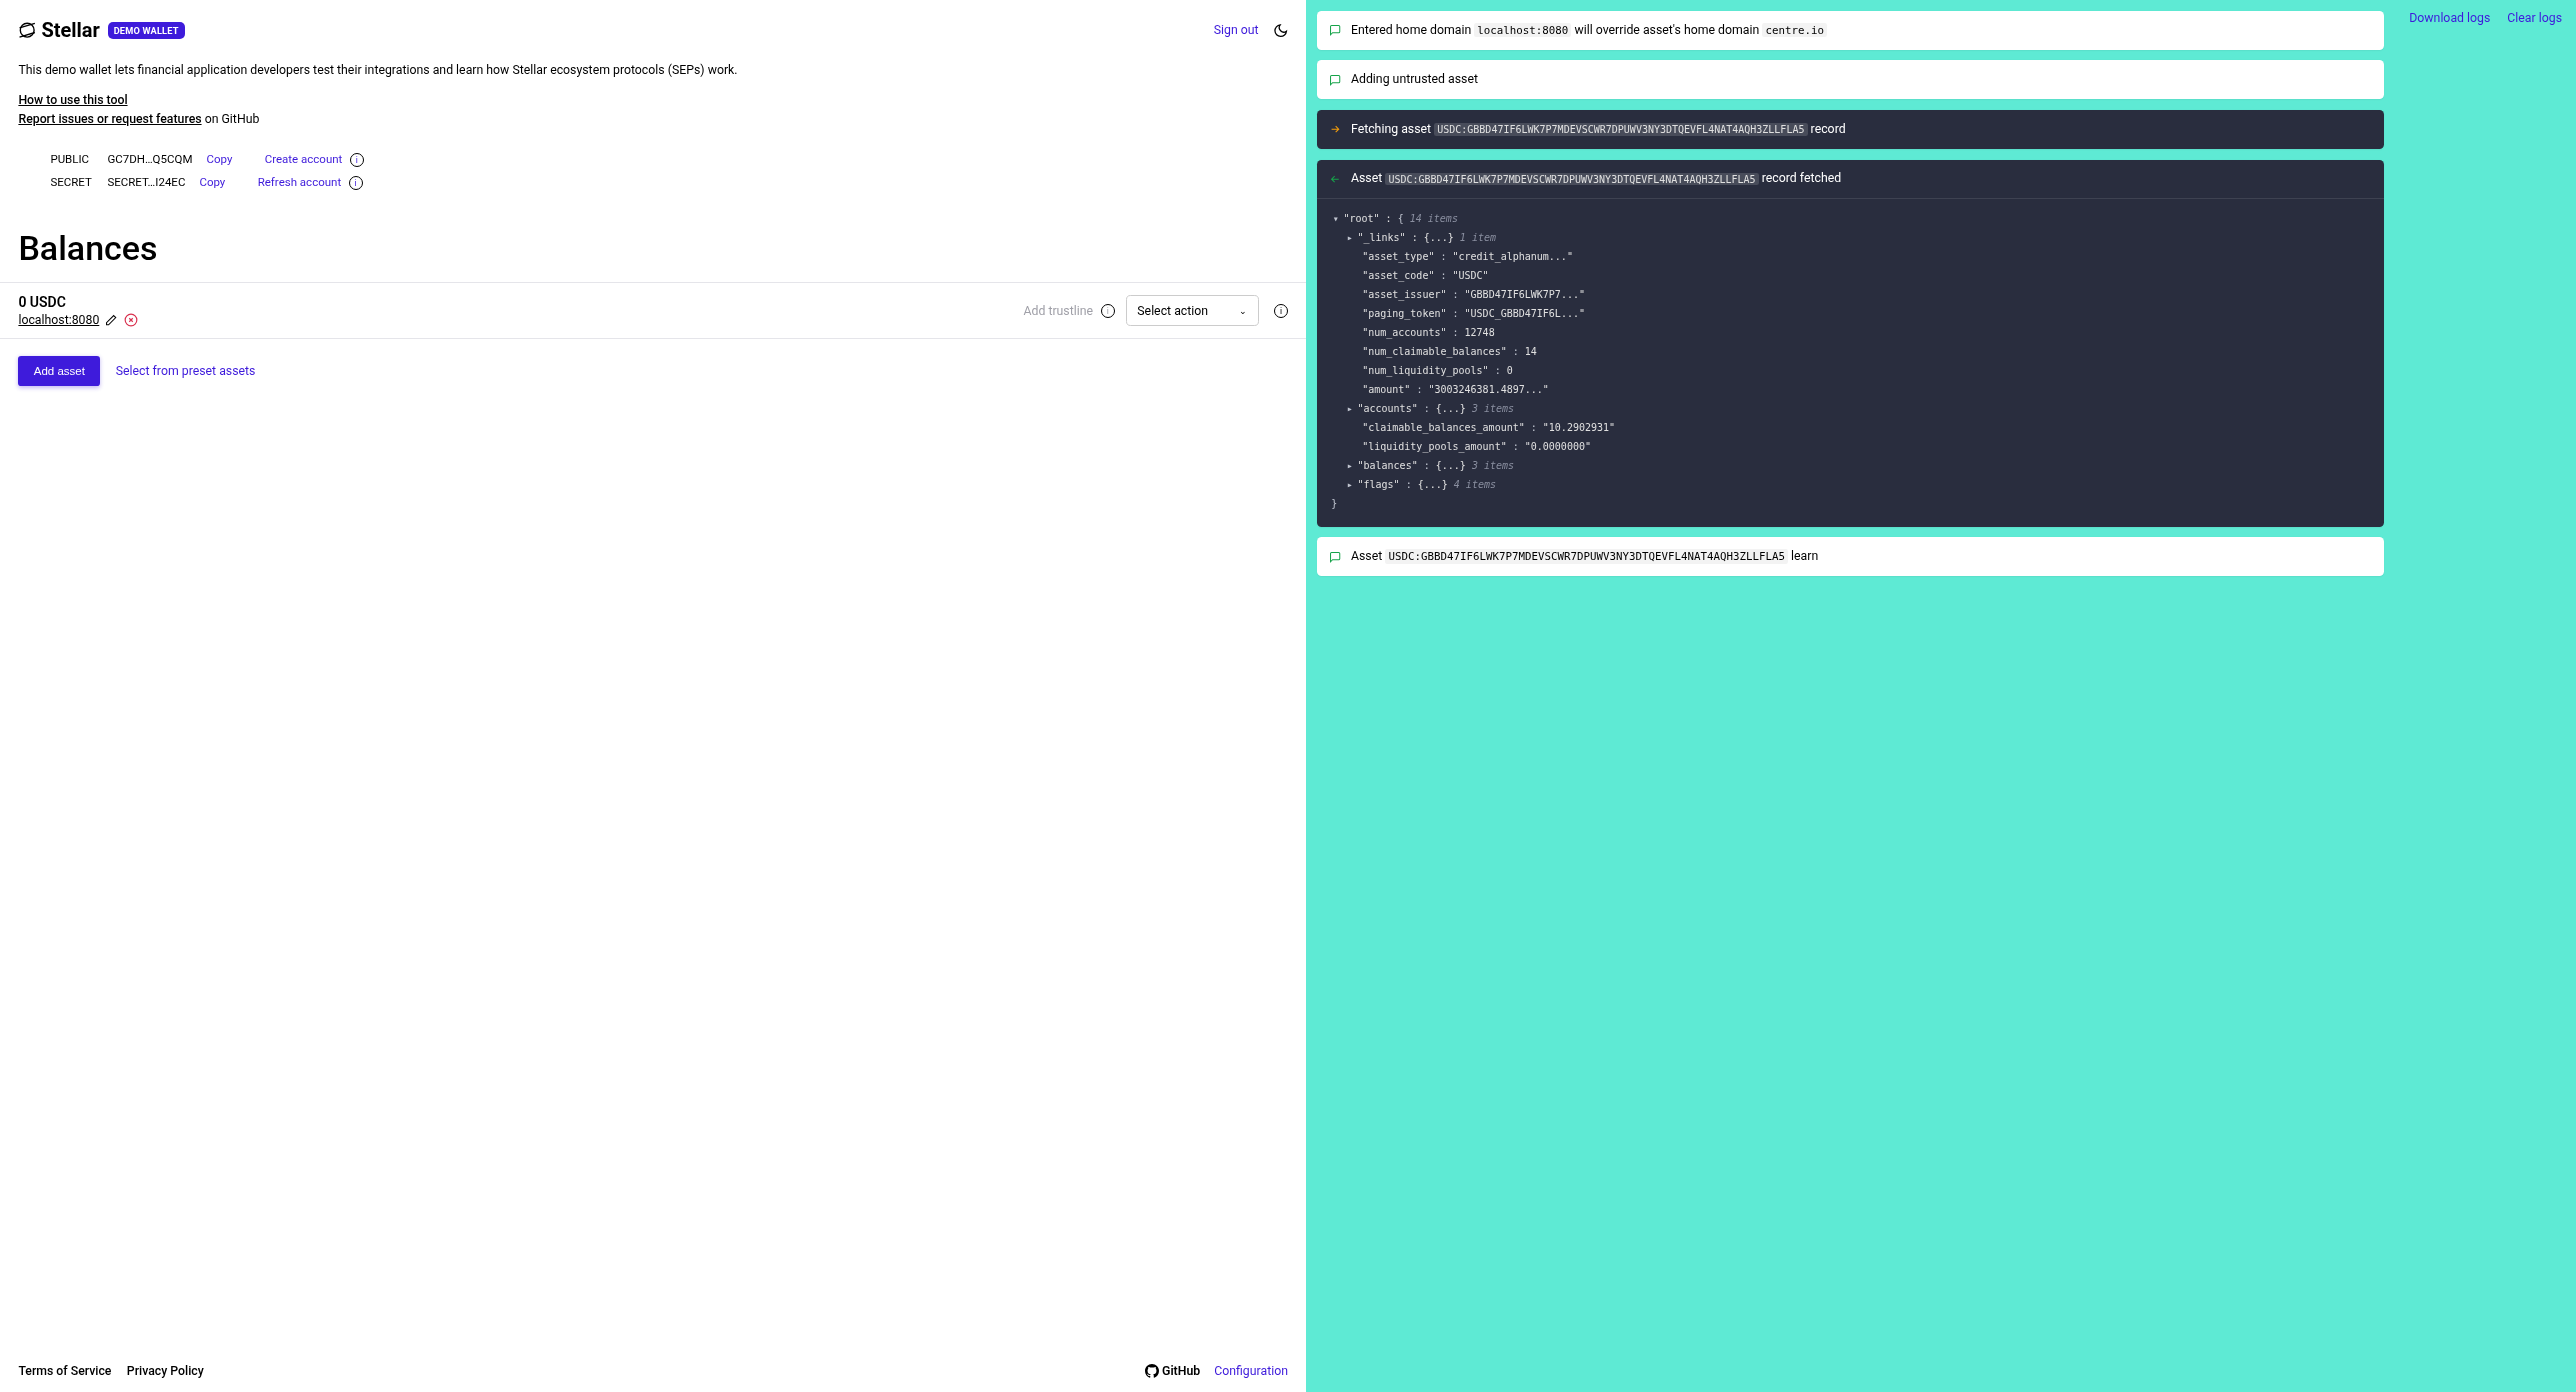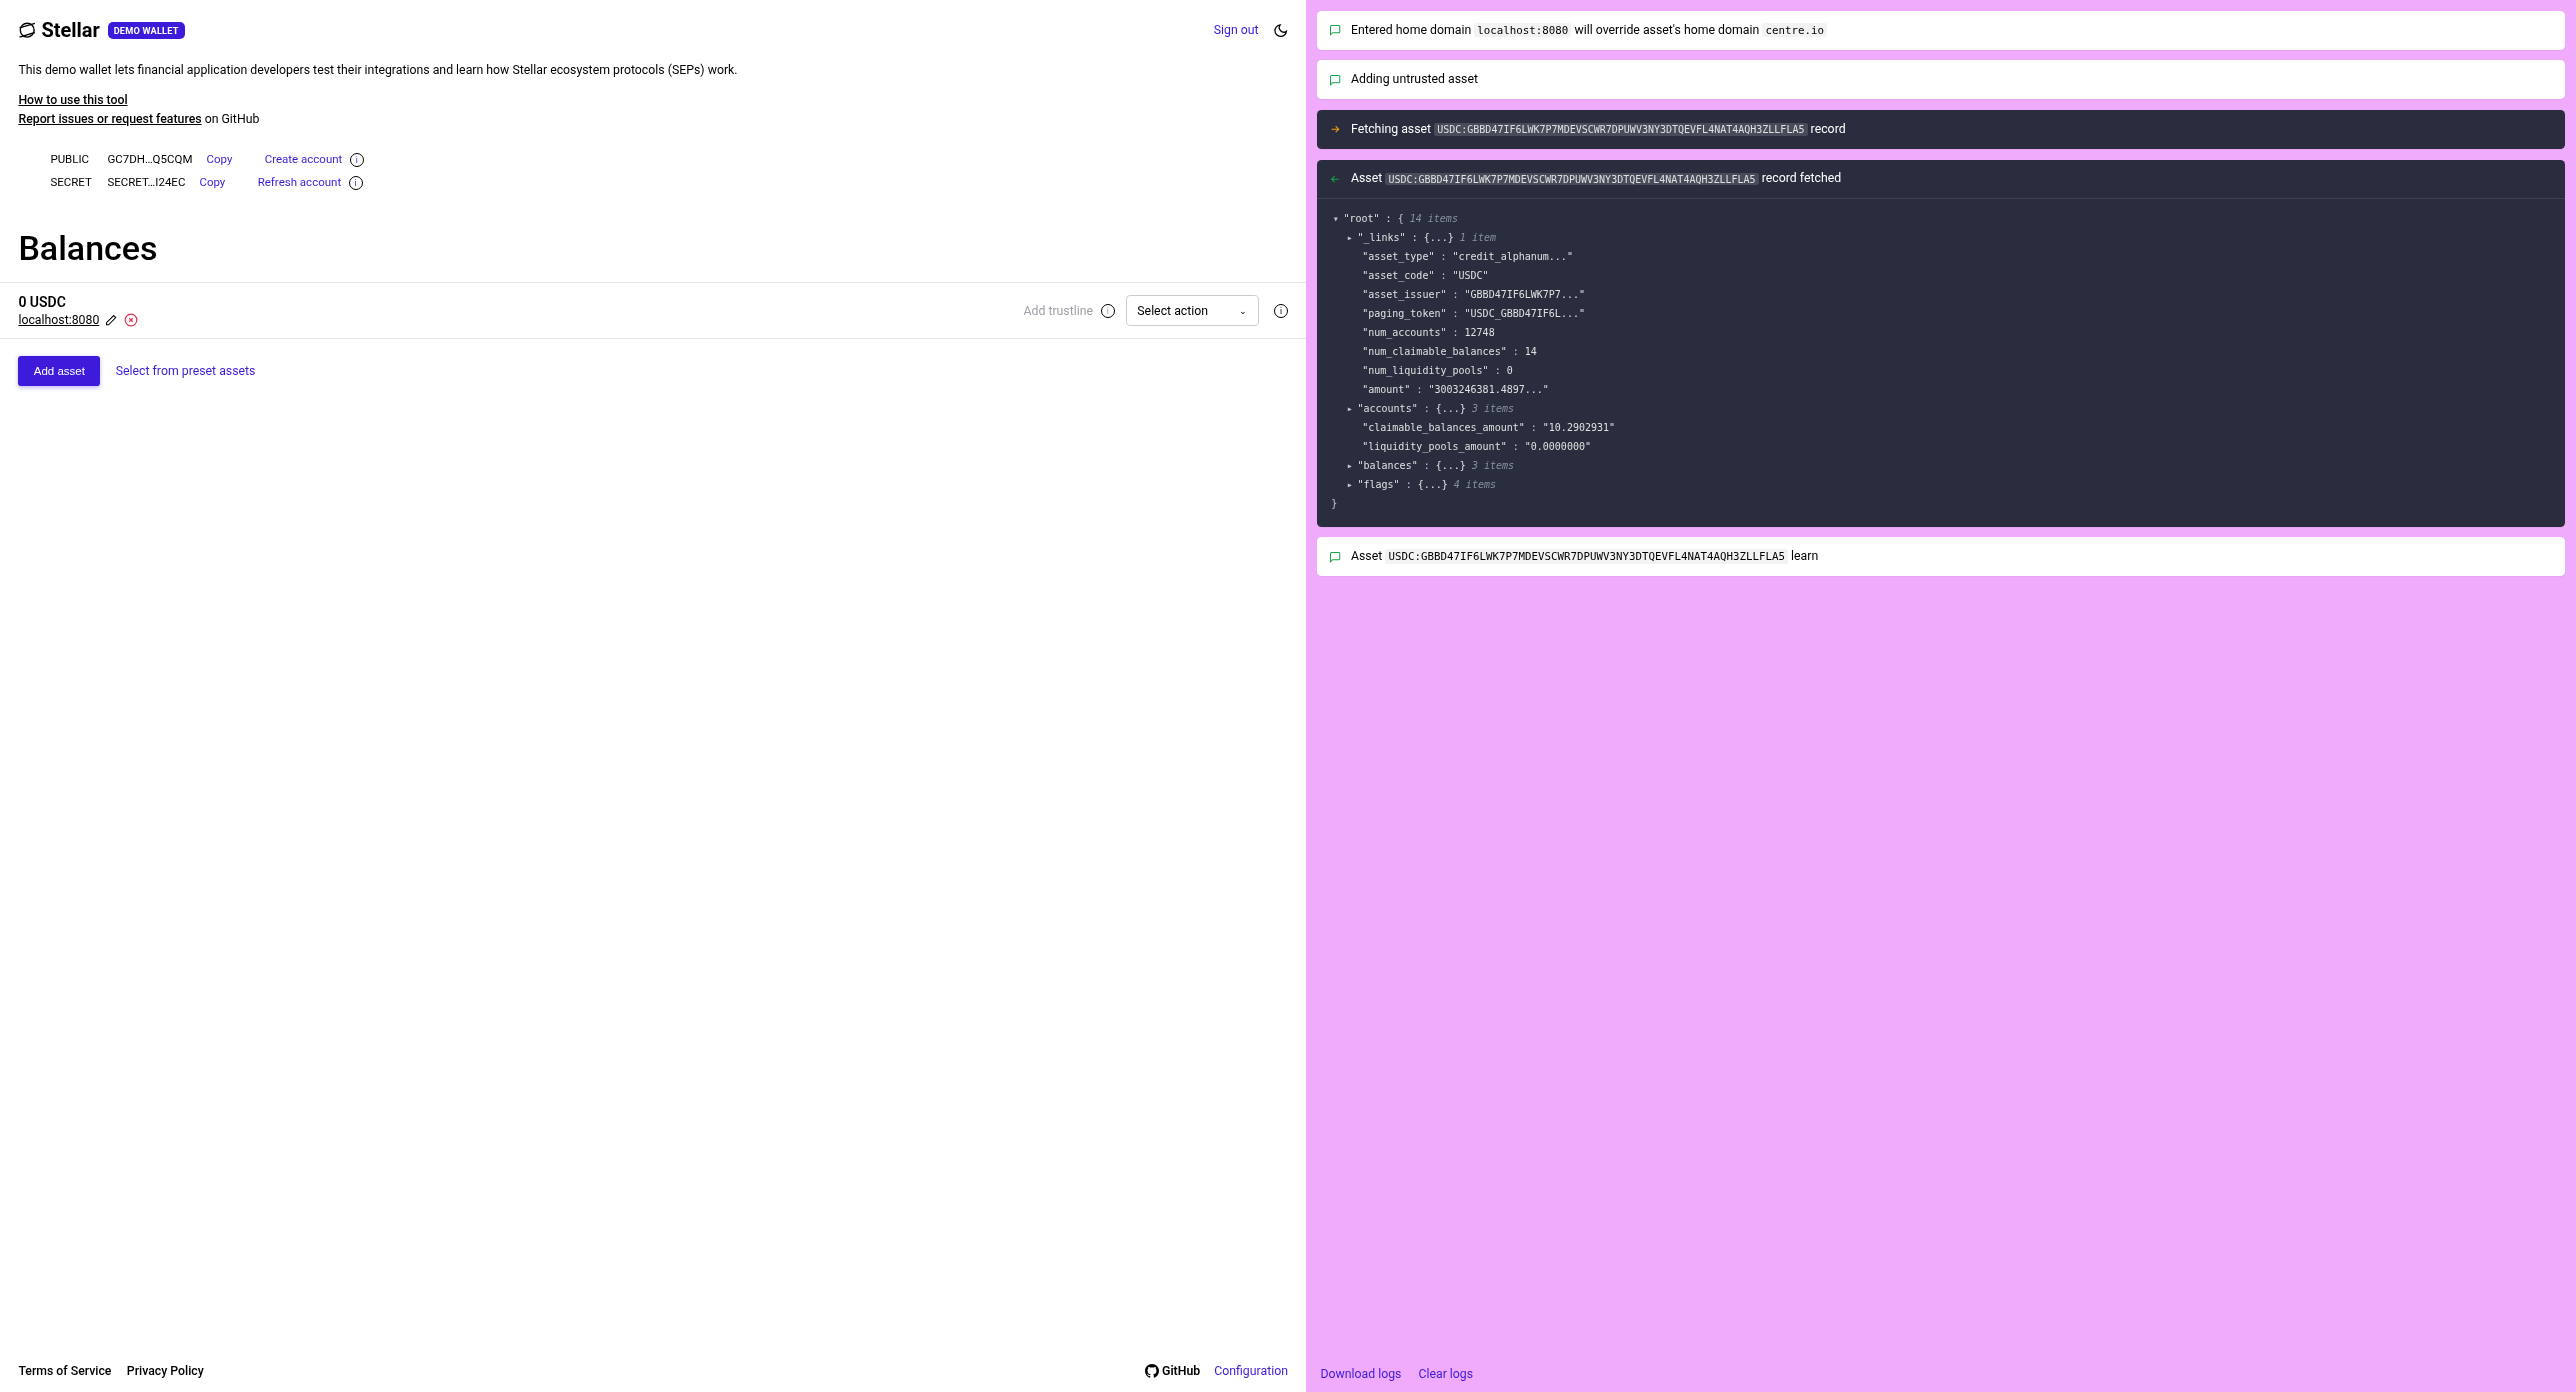--- a/index.html
+++ b/index.html
@@ -1,18 +1,18 @@
 <!DOCTYPE html>
 <html style="font-size:12.3px"><head>
   <meta charset="utf-8">
   <style>
     * { box-sizing: border-box; margin: 0; padding: 0; }
     body { font-family: -apple-system, BlinkMacSystemFont, "Segoe UI", Roboto, sans-serif; font-size: 12.3px; color: #000; background: #fff; display: flex; height: 100vh; overflow: hidden; }
     .left-panel { flex: 1; padding: 18.4px 18.4px 0 18.4px; display: flex; flex-direction: column; overflow: hidden; }
-    .right-panel { flex: 1; background: #f0abfc; display: flex; flex-direction: column; overflow: hidden; }
+    .right-panel { flex: 1; background: #5eead4; display: flex; flex-direction: row; overflow: hidden; }
     .header-row { display: flex; align-items: center; justify-content: space-between; margin-bottom: 18.4px; }
     .logo-group { display: flex; align-items: center; gap: 7.7px; }
     .logo-stellar { display: flex; align-items: center; gap: 4.6px; font-weight: 700; font-size: 20px; }
     .badge-demo { background: #3e1bdb; color: #fff; font-size: 9.2px; font-weight: 700; padding: 3.1px 6.1px; border-radius: 5px; letter-spacing: 0.2px; }
     .header-actions { display: flex; align-items: center; gap: 14px; }
     .link-signout { color: #3e1bdb; text-decoration: none; cursor: pointer; }
     .theme-toggle { cursor: pointer; display: inline-flex; }
     .intro-text { font-size: 12.3px; line-height: 1.5; margin-bottom: 14px; }
     .link-underline { text-decoration: underline; color: #000; cursor: pointer; font-weight: 500; }
     .links-block { margin-bottom: 21.5px; }

